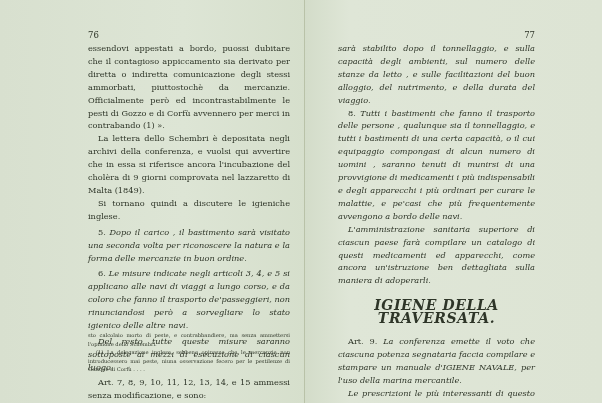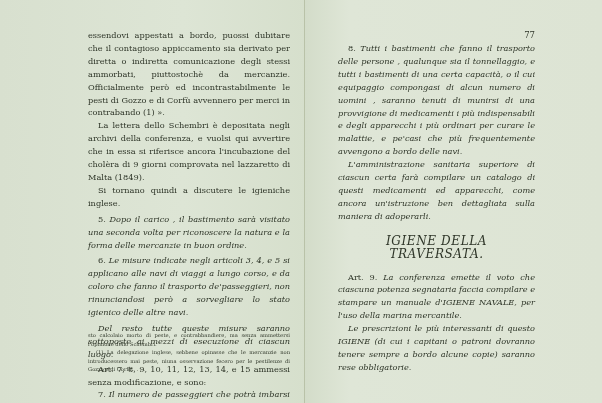--- a/index.html
+++ b/index.html
@@ -23,31 +23,32 @@
   .gutter2 { position:absolute; left:306px; top:0; width:3px; height:403px; background:#c9d2bb; }
   .col { position:absolute; font-size:8.2px; line-height:12.9px; }
   .left .col { left:88px; width:202px; top:29px; }
   .right .col { left:33px; width:197px; top:29px; }
   .pnum { font-size:8.5px; height:13px; }
   .left .pnum { text-align:left; }
   .right .pnum { text-align:right; }
   p { margin:0; text-align:justify; text-align-last:left; }
   .ind { text-indent:10px; }
   .it { font-style:italic; }
-  .heading { text-align:center; font-style:italic; font-weight:normal; letter-spacing:0.6px; margin:12px 0 10px 0; font-size:12px; }
+  .heading { text-align:center; font-style:italic; font-weight:bold; letter-spacing:0.6px; margin:12px 0 10px 0; font-size:14px; }
   .footnotes { position:absolute; left:88px; top:331px; width:202px; font-size:5.2px; line-height:8.6px; }
   .footnotes p { text-align:justify; }
   .fn-ind { text-indent:8px; }
   b { font-weight:normal; }
 </style>
 </head>
 <body>
 
 <div class="page left">
   <div class="col">
+    <div class="pnum">76</div>
     <p>essendovi appestati a bordo, puossi dubitare che il contagioso appiccamento sia derivato per diretta o indiretta comunicazione degli stessi ammorbati, piuttostochè da mercanzie. Officialmente però ed incontrastabilmente le pesti di Gozzo e di Corfù avvennero per merci in contrabando (1) ».</p>
     <p class="ind">La lettera dello Schembri è depositata negli archivi della conferenza, e vuolsi qui avvertire che in essa si riferisce ancora l'incubazione del cholèra di 9 giorni comprovata nel lazzaretto di Malta (1849).</p>
     <p class="ind">Si tornano quindi a discutere le igieniche inglese.</p>
     <p class="ind" style="margin-top:3px">
       <span>5.</span>
       <span class="it">Dopo il carico , il bastimento sarà visitato una seconda volta per riconoscere la natura e la forma delle mercanzie in buon ordine.</span>
     </p>
     <p class="ind" style="margin-top:3px">
       <span>6.</span>
       <span class="it">Le misure indicate negli articoli 3, 4, e 5 si applicano alle navi di viaggi a lungo corso, e da coloro che fanno il trasporto de'passeggieri, non rinunciandosi però a sorvegliare lo stato igienico delle altre navi.</span>
@@ -64,25 +65,26 @@
     <p class="fn-ind">(1) La delegazione inglese, sebbene opinasse che le mercanzie non introducessero mai peste, niuna osservazione fecero per le pestilenze di Gozzo e di Corfù . . . .</p>
   </div>
 </div>
 
 <div class="gutter"></div>
 <div class="gutter2"></div>
 
 <div class="page right">
   <div class="col">
     <div class="pnum">77</div>
+    <p class="it">sarà stabilito dopo il tonnellaggio, e sulla capacità degli ambienti, sul numero delle stanze da letto , e sulle facilitazioni del buon alloggio, del nutrimento, e della durata del viaggio.</p>
     <p class="ind">
       <span>8.</span>
       <span class="it">Tutti i bastimenti che fanno il trasporto delle persone , qualunque sia il tonnellaggio, e tutti i bastimenti di una certa capacità, o il cui equipaggio compongasi di alcun numero di uomini , saranno tenuti di munirsi di una provvigione di medicamenti i più indispensabili e degli apparecchi i più ordinari per curare le malattie, e pe'casi che più frequentemente avvengono a bordo delle navi.</span>
     </p>
-    <p class="ind it">L'amministrazione sanitaria superiore di ciascun certa farà compilare un catalogo di questi medicamenti ed apparecchi, come ancora un'istruzione ben dettagliata sulla maniera di adoperarli.</p>
+    <p class="ind it">L'amministrazione sanitaria superiore di ciascun paese farà compilare un catalogo di questi medicamenti ed apparecchi, come ancora un'istruzione ben dettagliata sulla maniera di adoperarli.</p>
     <div class="heading">IGIENE DELLA TRAVERSATA.</div>
     <p class="ind">
       <span>Art. 9.</span>
       <span class="it">La conferenza emette il voto che ciascuna potenza segnataria faccia compilare e stampare un manuale d'</span><b class="it">IGIENE NAVALE</b><span class="it">, per l'uso della marina mercantile.</span>
     </p>
     <p class="ind it">
       <span>Le prescrizioni le più interessanti di questo </span><b>IGIENE</b><span> (di cui i capitani o patroni dovranno tenere sempre a bordo alcune copie) saranno rese obbligatorie.</span>
     </p>
 
   </div>

